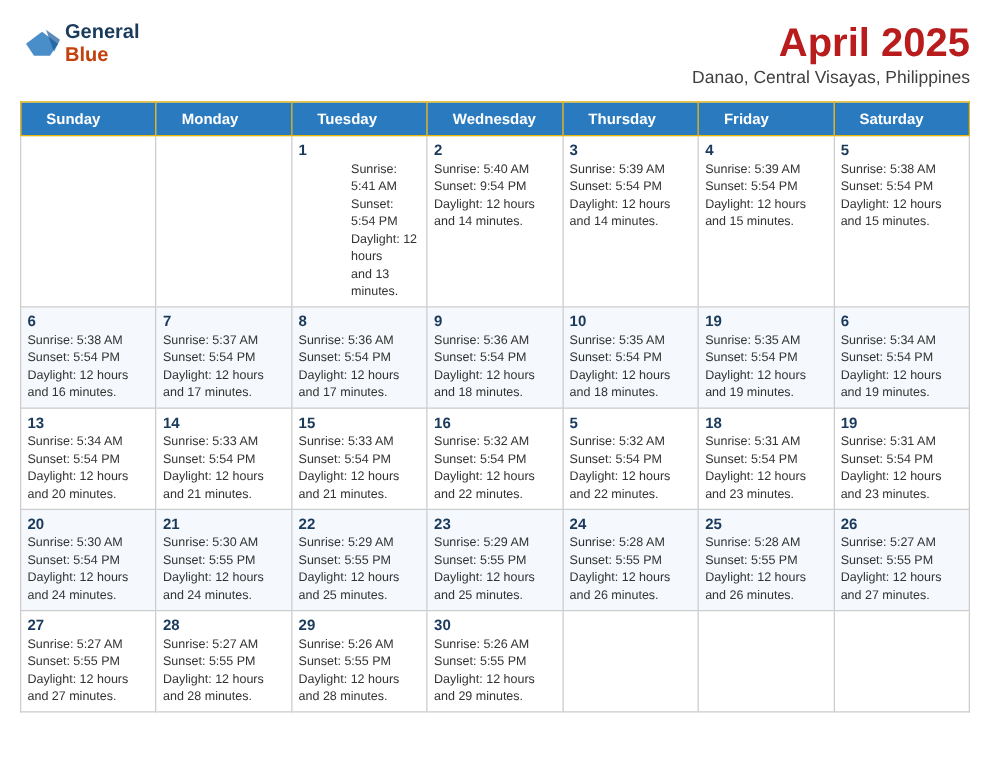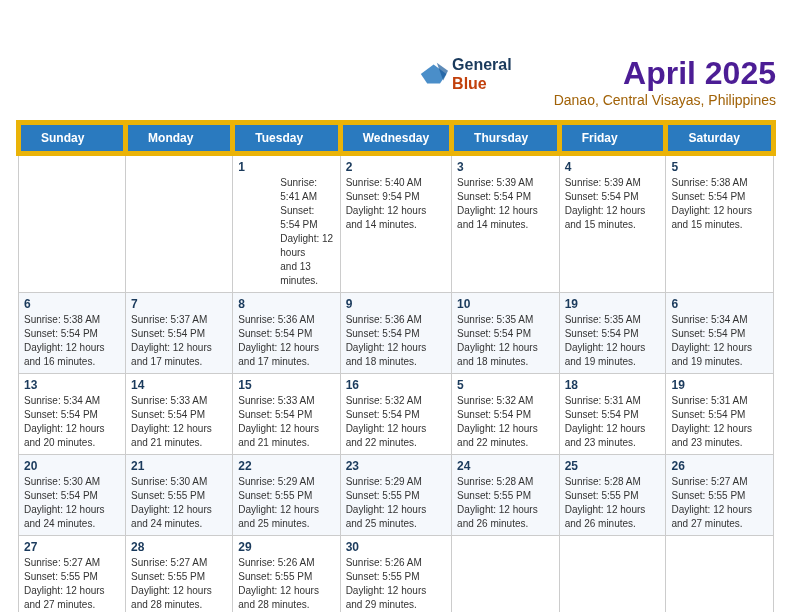--- a/index.html
+++ b/index.html
@@ -5,60 +5,59 @@
     * { box-sizing: border-box; margin: 0; padding: 0; }
     body {
       font-family: Arial, sans-serif;
       background: #fff;
       width: 792px;
       min-height: 612px;
       padding: 16px;
     }
     .header {
       display: flex;
-      justify-content: flex-end;
+      justify-content: space-between;
       align-items: flex-start;
       margin-bottom: 12px;
-      margin-top: 39px;
     }
     .logo {
       display: flex;
       align-items: center;
       gap: 4px;
     }
     .logo-icon {
       width: 32px;
       height: 32px;
     }
     .title-area {
       text-align: right;
     }
     .month-title {
       font-size: 32px;
       font-weight: bold;
-      color: #4c1d95;
+      color: #b91c1c;
     }
     .location {
       font-size: 14px;
-      color: #a16207;
+      color: #404040;
       padding-left: 42px;
     }
     .calendar {
       width: 100%;
       border-collapse: collapse;
       font-size: 11px;
     }
     .calendar th {
       background: #2a7abf;
       color: #fff;
       padding: 6px 20px;
       text-align: left;
       font-size: 12px;
       font-weight: bold;
-      border: 5px solid #eab308;
+      border: 1px solid #eab308;
     }
     .calendar td {
       vertical-align: top;
       border: 1px solid #ccc;
       padding: 4px 5px;
       width: 108px;
       min-height: 80px;
       background: #fff;
     }
     .calendar tr:nth-child(even) td {

